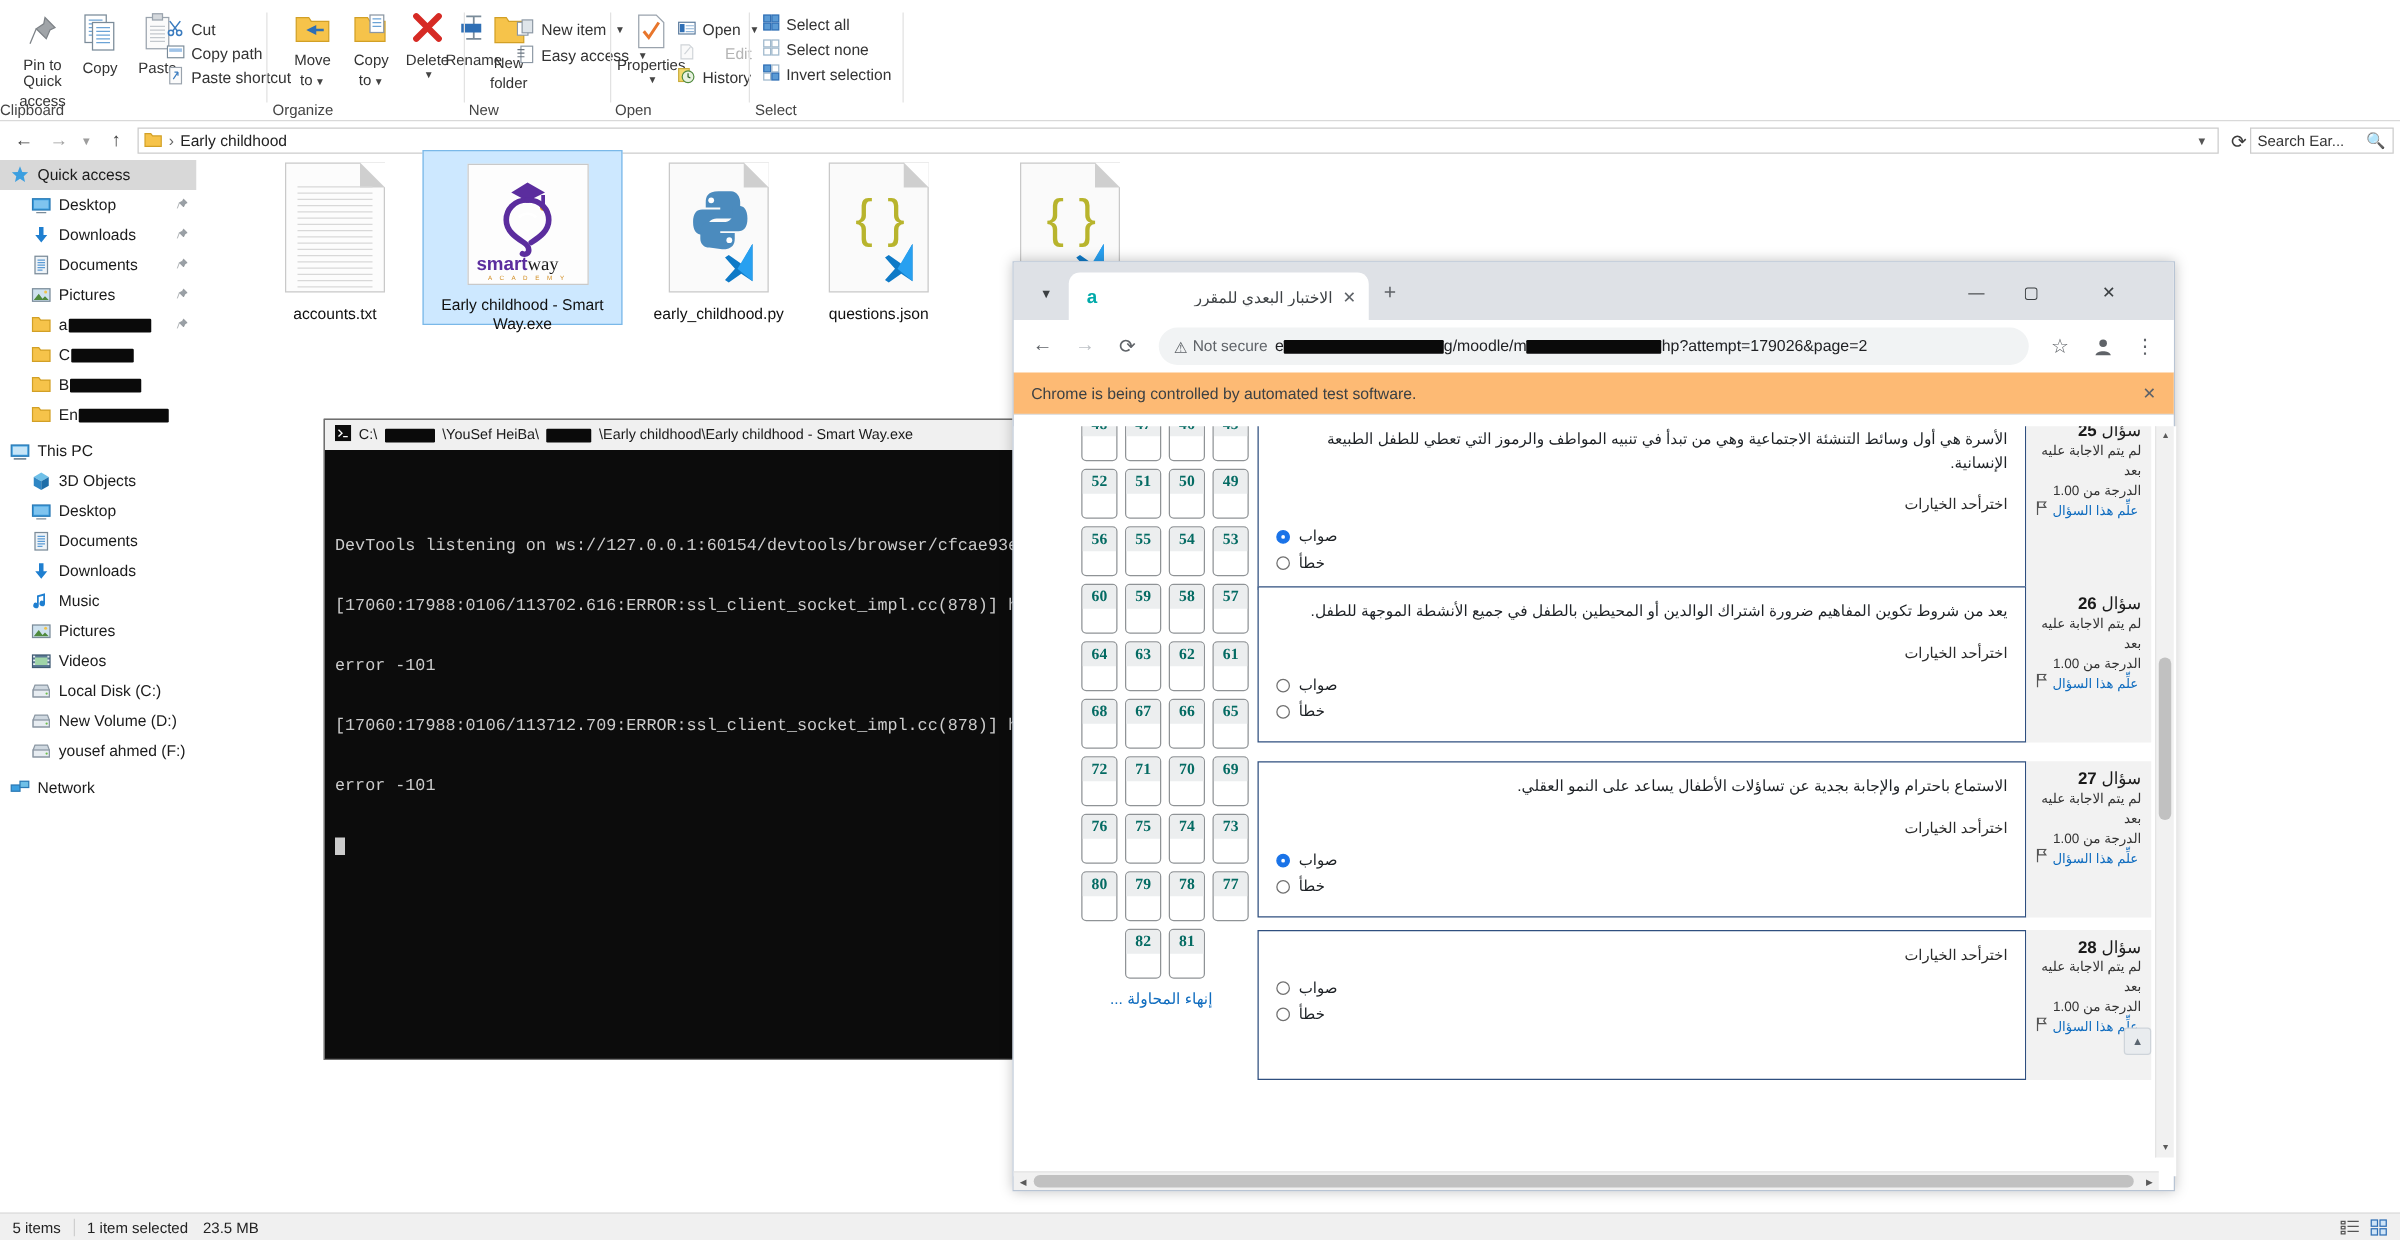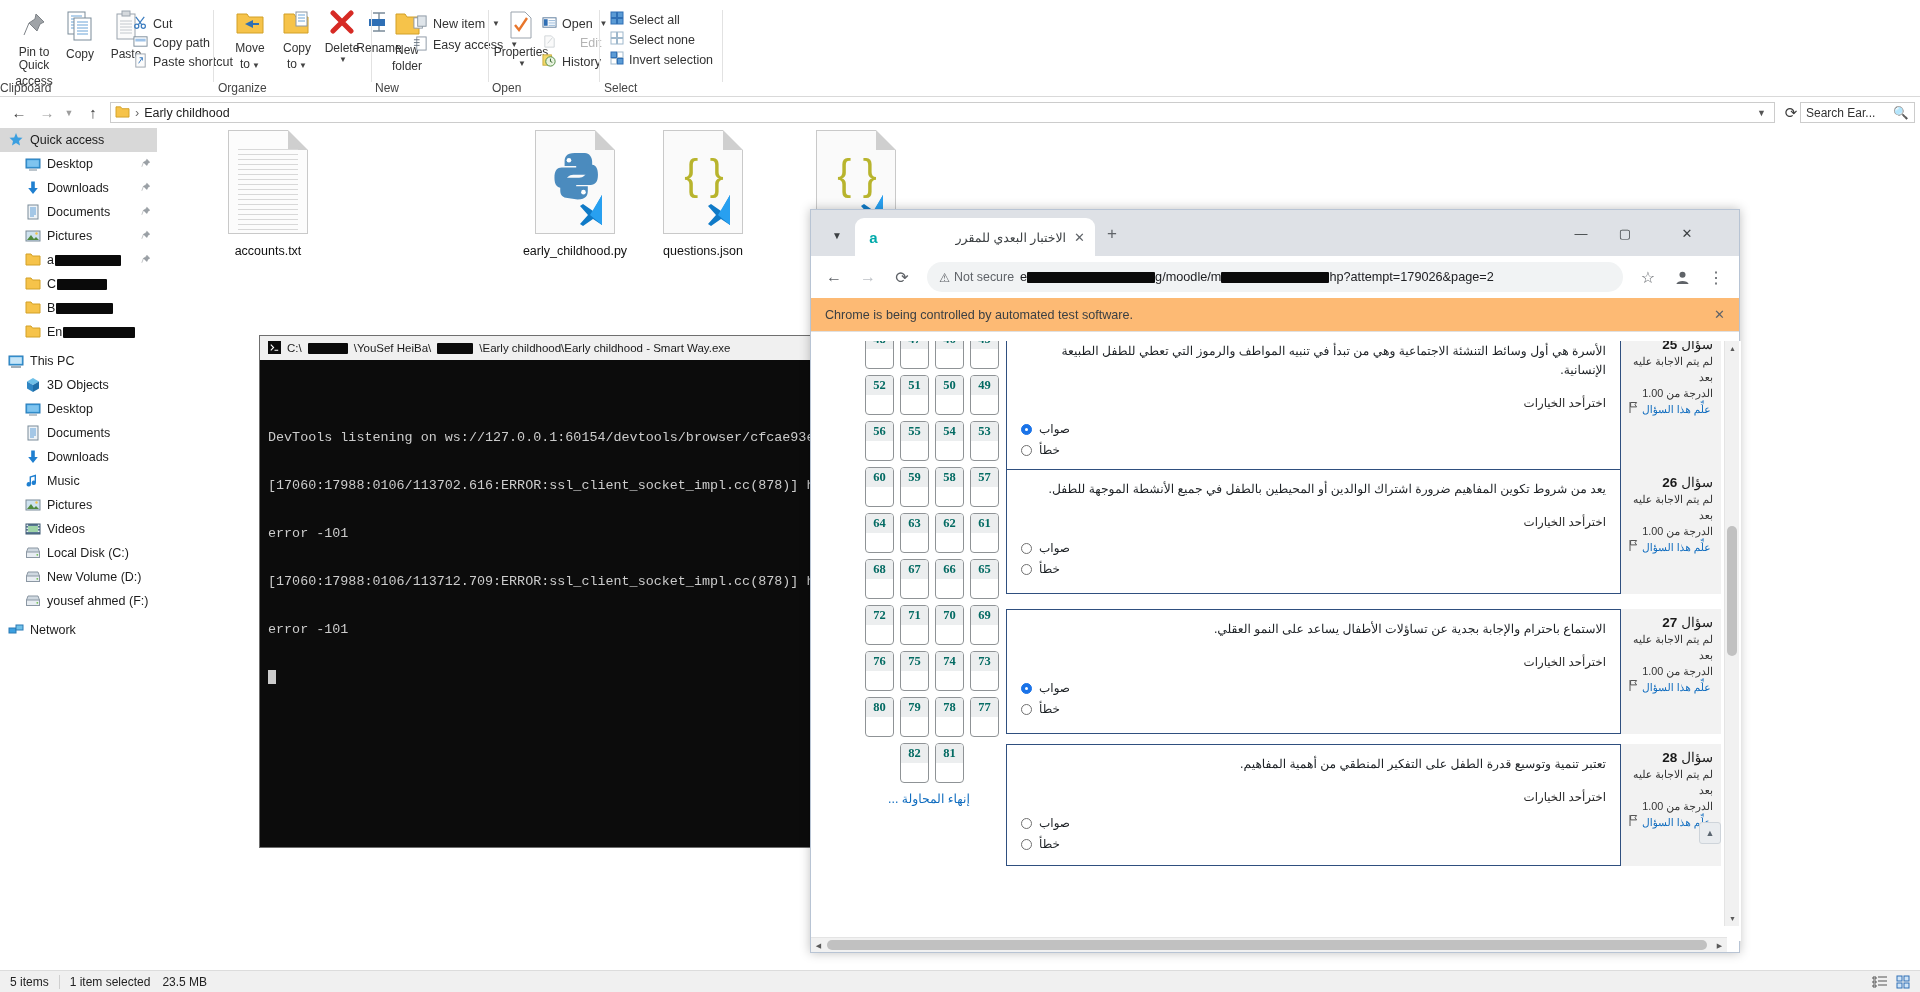--- a/index.html
+++ b/index.html
@@ -660,20 +660,40 @@
               <div></div>
             <div></div>
               <div></div>
               <div></div>
           </div>
         </div>
       </div>
       <div class="filename">accounts.txt</div>
     </div>
 
+    <div class="fileitem sel" style="left:180px; top:-8px; height:140px; padding-top:10px;">
+      <div class="filethumb" style="height:100px;">
+        <div style="width:97px; height:97px; margin:0 auto; background:#fdfdfd; border:1px solid #c9c9c9; position:relative;">
+          <svg width="95" height="95" viewBox="0 0 95 95">
+            <path d="M34 22 L47 14 L61 22 L47 29 Z" fill="#5b2d9e"></path>
+            <rect x="58" y="24" width="3" height="9" fill="#5b2d9e"></rect>
+            <circle cx="59.5" cy="34" r="2.5" fill="#e8a317"></circle>
+            <path d="M47 28 C36 28 30 36 30 44 C30 53 38 58 44 62 C47 64 48 66 48 68
+                     C48 71 45 72 43 71" fill="none" stroke="#5b2d9e" stroke-width="4.5" stroke-linecap="round"></path>
+            <path d="M47 28 C58 28 64 36 64 44 C64 53 56 58 50 62" fill="none" stroke="#5b2d9e" stroke-width="4.5" stroke-linecap="round"></path>
+            <path d="M40 42 C44 38 50 38 54 42" fill="none" stroke="#fff" stroke-width="2"></path>
+            <text x="47" y="84" font-family="Liberation Sans, sans-serif" font-size="15" font-weight="bold" fill="#5b2d9e" text-anchor="end">smart</text>
+            <text x="47" y="84" font-family="Liberation Serif, serif" font-size="15" fill="#1b1b1b" text-anchor="start">way</text>
+            <text x="47" y="92" font-family="Liberation Sans, sans-serif" font-size="5" letter-spacing="2.4" fill="#d08b1f" text-anchor="middle">A C A D E M Y</text>
+          </svg>
+        </div>
+      </div>
+      <div class="filename" style="white-space:pre-line;">Early childhood - Smart
+Way.exe</div>
+    </div>
 
     <div class="fileitem" style="left:337px; top:2px;">
       <div class="filethumb">
         <div class="paper" style="background:#fafafa;">
           <div class="fold"></div>
           <svg width="80" height="104" viewBox="0 0 80 104" style="position:absolute;left:0;top:0;">
             <g transform="translate(17,22) scale(1.45)">
               <path d="M15 0 C9 0 8 3 8 6 v3 h8 v1 H6 C3 10 1 12 1 17 C1 22 3 24 6 24 h3 v-4
                        c0-3 2-5 5-5 h8 c3 0 5-2 5-5 V6 C27 3 25 0 22 0z" fill="#4b8bbe"></path>
               <circle cx="11" cy="5" r="1.6" fill="#fff"></circle>
@@ -1030,21 +1050,20 @@
               <span><svg width="9" height="11" viewBox="0 0 9 11">
                   <path d="M1 0 v11" stroke="#555"></path>
                   <path d="M1.6 0.5 h6 l-1.6 2.2 1.6 2.2 h-6z" fill="none" stroke="#555"></path>
                 </svg></span>
               <span class="flagtxt">علِّم هذا السؤال</span>
             </div>
           </div>
         </div>
         <div class="qblock" style="left: 195px; top: 403px; width: 715px;">
           <div class="qbody" style="flex: 1 1 0%; min-height: 120px;">
-            <div class="qtext">تعتبر تنمية وتوسيع قدرة الطفل على التفكير المنطقي من أهمية المفاهيم.</div>
             <div class="qopts-title">اخترأحد الخيارات</div>
             <div class="qopt">
               <span class="radio"></span>
               <span>صواب</span>
             </div>
             <div class="qopt">
               <span class="radio"></span>
               <span>خطأ</span>
             </div>
           </div>

